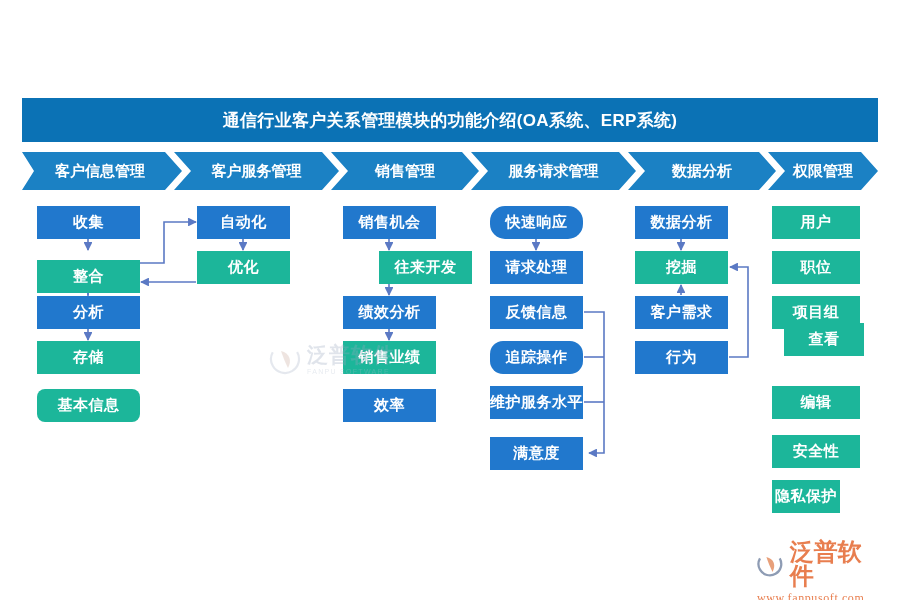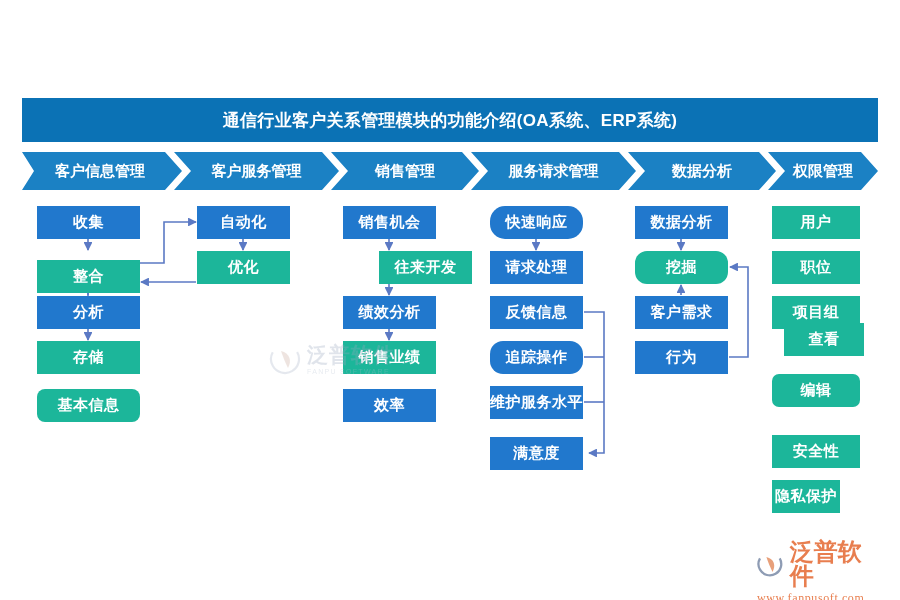--- a/index.html
+++ b/index.html
@@ -240,28 +240,28 @@
       <div class="node blue" style="left: 343px; top: 296px; width: 93px;">绩效分析</div>
       <div class="node teal" style="left: 343px; top: 341px; width: 93px;">销售业绩</div>
       <div class="node blue" style="left: 343px; top: 389px; width: 93px;">效率</div>
       <div class="node blue" style="left: 490px; top: 206px; width: 93px; border-radius: 15px;">快速响应</div>
       <div class="node blue" style="left: 490px; top: 251px; width: 93px;">请求处理</div>
       <div class="node blue" style="left: 490px; top: 296px; width: 93px;">反馈信息</div>
       <div class="node blue" style="left: 490px; top: 341px; width: 93px; border-radius: 13px;">追踪操作</div>
       <div class="node blue" style="left: 490px; top: 386px; width: 93px;">维护服务水平</div>
       <div class="node blue" style="left: 490px; top: 437px; width: 93px;">满意度</div>
       <div class="node blue" style="left: 635px; top: 206px; width: 93px;">数据分析</div>
-      <div class="node teal" style="left: 635px; top: 251px; width: 93px; border-radius: 12px;">挖掘</div>
+      <div class="node teal" style="left: 635px; top: 251px; width: 93px;">挖掘</div>
       <div class="node blue" style="left: 635px; top: 296px; width: 93px;">客户需求</div>
       <div class="node blue" style="left: 635px; top: 341px; width: 93px;">行为</div>
       <div class="node teal" style="left: 772px; top: 206px; width: 88px;">用户</div>
       <div class="node teal" style="left: 772px; top: 251px; width: 88px;">职位</div>
       <div class="node teal" style="left: 772px; top: 296px; width: 88px;">项目组</div>
       <div class="node teal" style="left: 772px; top: 323px; width: 80px; margin-left: 12px;">查看</div>
-      <div class="node teal" style="left: 772px; top: 374px; width: 88px; border-radius: 7px;">编辑</div>
+      <div class="node teal" style="left: 772px; top: 386px; width: 88px;">编辑</div>
       <div class="node teal" style="left: 772px; top: 435px; width: 88px;">安全性</div>
       <div class="node teal" style="left: 772px; top: 480px; width: 68px;">隐私保护</div>
     </div>
 
   <div class="wm-center">
     <svg width="34" height="34" viewBox="0 0 34 34">
       <path d="M3 17 A14 14 0 0 1 31 17 A14 14 0 0 1 3 17 Z" fill="none" stroke="#aab6c9" stroke-width="2.2" stroke-dasharray="58 30" transform="rotate(150 17 17)"></path>
       <path d="M13 9 C22 11 24 19 20 26 C17 20 15 15 13 9 Z" fill="#c8a99a"></path>
     </svg>
     <div class="wm-text">

